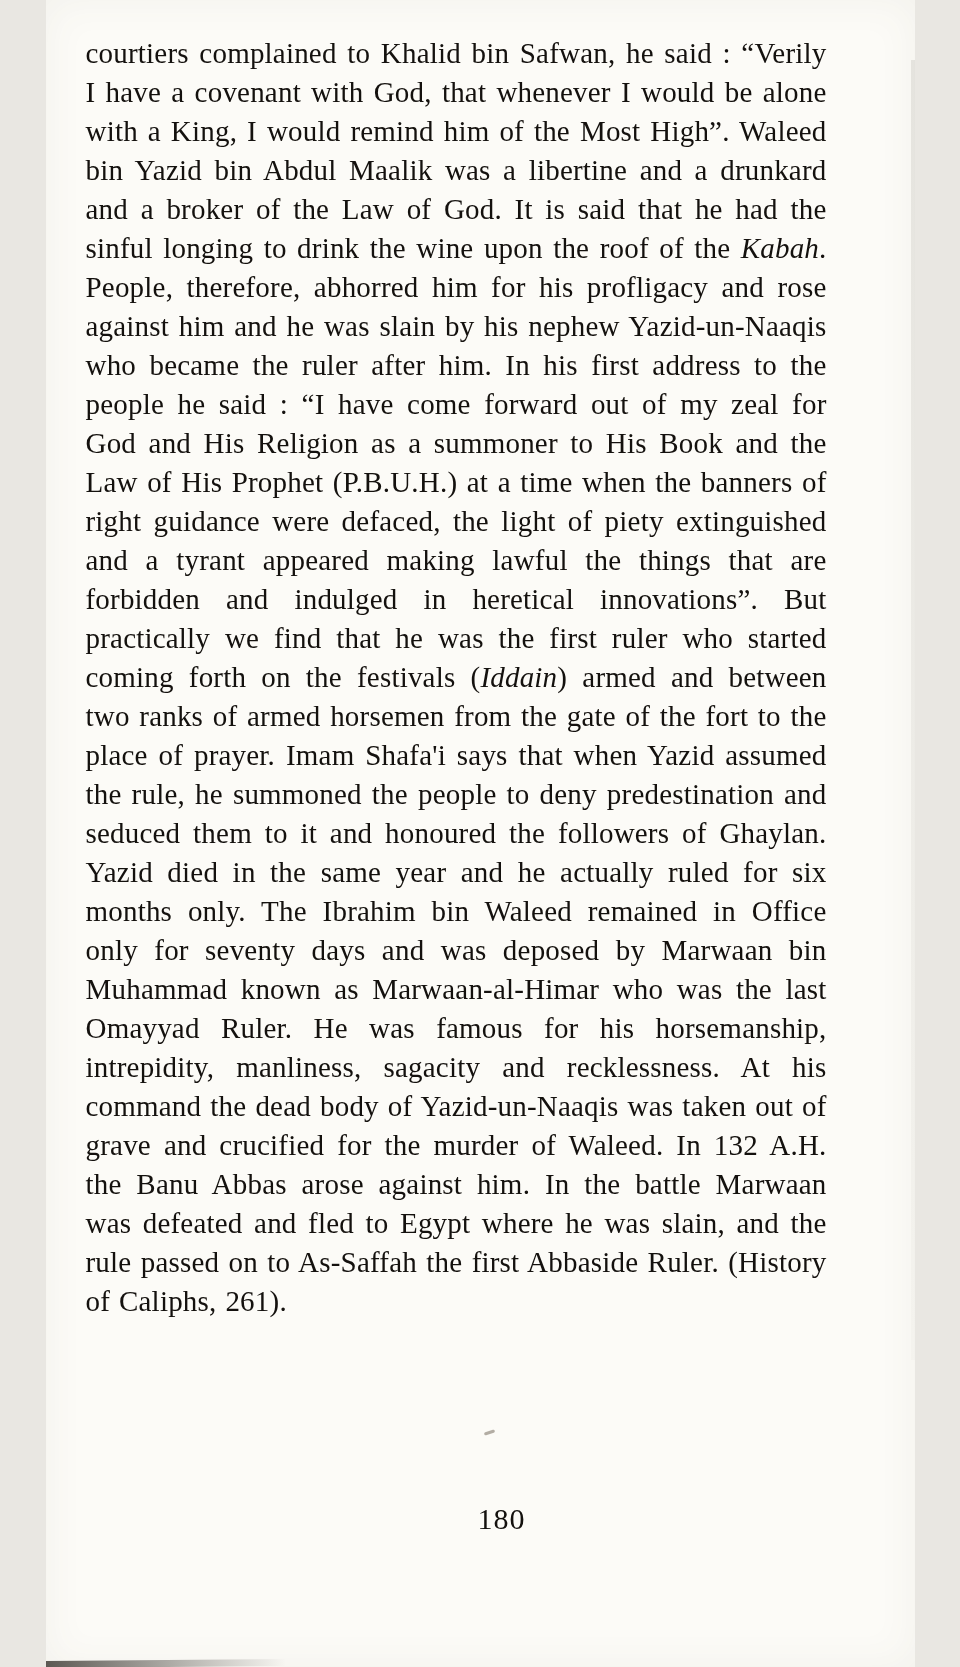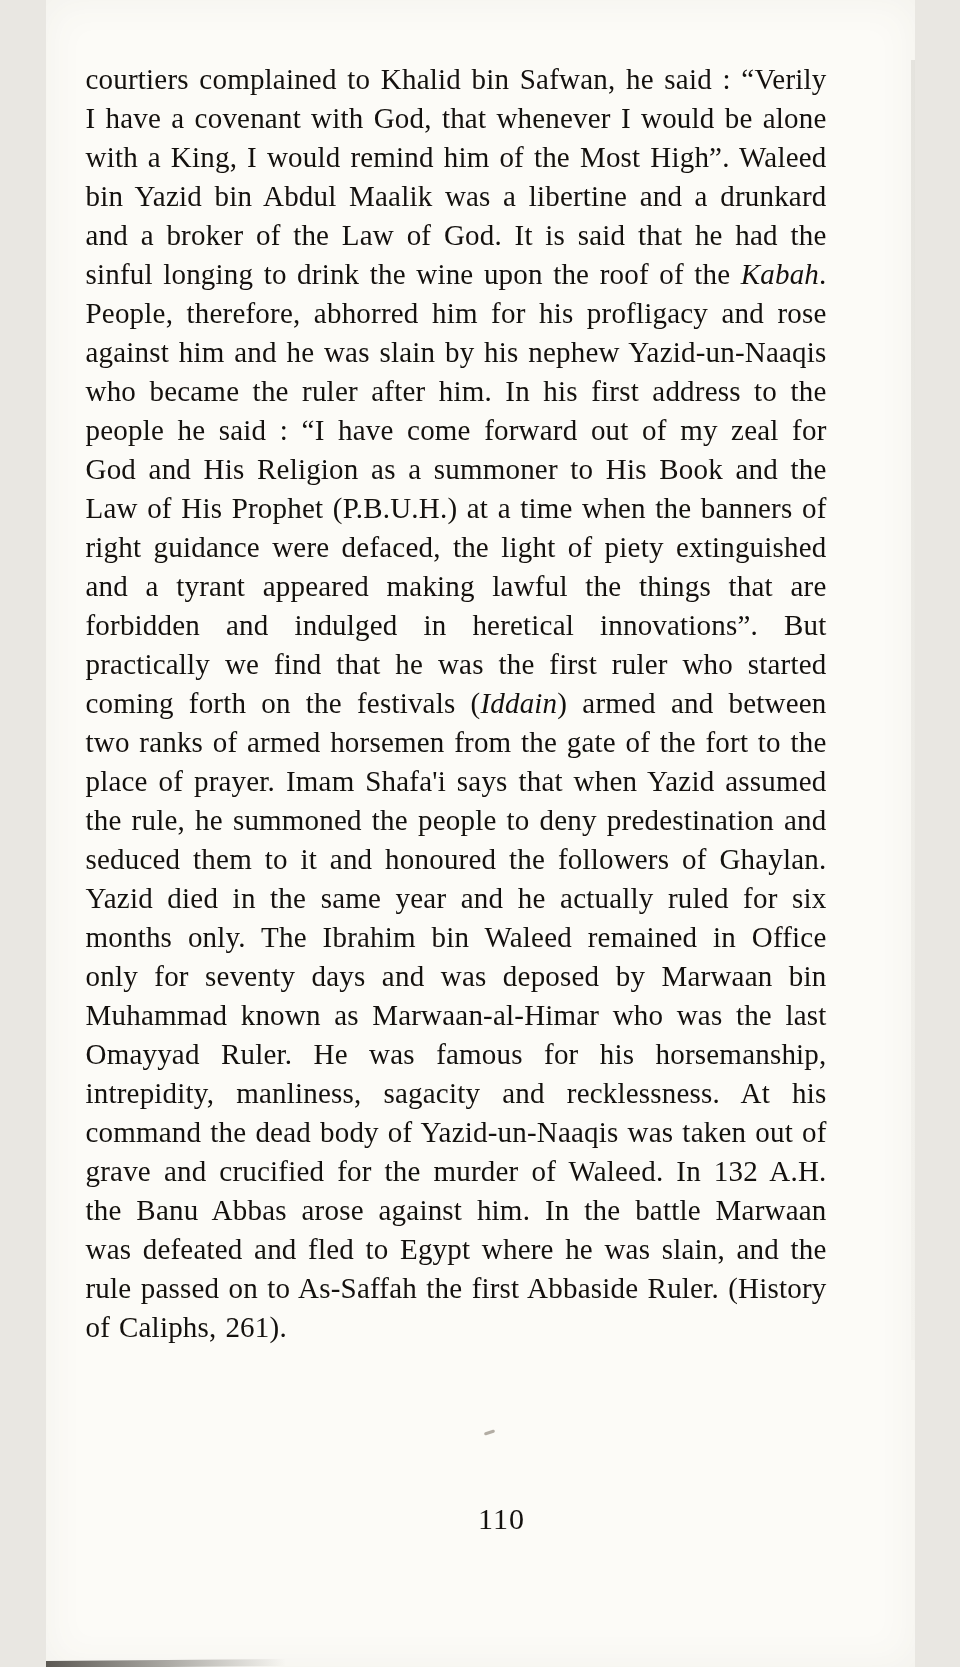--- a/index.html
+++ b/index.html
@@ -7,21 +7,21 @@
     padding: 0;
     background: #e9e7e2;
   }
   .page {
     position: relative;
     width: 869px;
     height: 1667px;
     margin: 0 auto;
     background: #fcfbf7;
     box-sizing: border-box;
-    padding: 60px 88px 0 40px;
+    padding: 34px 88px 0 40px;
     font-family: "Liberation Serif", serif;
     color: #14110e;
     overflow: hidden;
     box-shadow: inset 0 0 40px rgba(90,80,60,0.06);
   }
   .body-text {
     margin: 0;
     font-size: 29px;
     line-height: 39px;
     text-align: justify;
@@ -73,18 +73,18 @@
 </style>
 </head>
 <body>
 
 <div class="page">
 
   <p class="body-text"><span>courtiers complained to Khalid bin Safwan, he said : “Verily I have a covenant with God, that whenever I would be alone with a King, I would remind him of the Most High”. Waleed bin Yazid bin Abdul Maalik was a libertine and a drunkard and a broker of the Law of God. It is said that he had the sinful longing to drink the wine upon the roof of the </span><span class="italic">Kabah</span><span>. People, therefore, abhorred him for his profligacy and rose against him and he was slain by his nephew Yazid-un-Naaqis who became the ruler after him. In his first address to the people he said : “I have come forward out of my zeal for God and His Religion as a summoner to His Book and the Law of His Prophet (P.B.U.H.) at a time when the banners of right guidance were defaced, the light of piety extinguished and a tyrant appeared making lawful the things that are forbidden and indulged in heretical innovations”. But practically we find that he was the first ruler who started coming forth on the festivals (</span><span class="italic">Iddain</span><span>) armed and between two ranks of armed horsemen from the gate of the fort to the place of prayer. Imam Shafa'i says that when Yazid assumed the rule, he summoned the people to deny predestination and seduced them to it and honoured the followers of Ghaylan. Yazid died in the same year and he actually ruled for six months only. The Ibrahim bin Waleed remained in Office only for seventy days and was deposed by Marwaan bin Muhammad known as Marwaan-al-Himar who was the last Omayyad Ruler. He was famous for his horsemanship, intrepidity, manliness, sagacity and recklessness. At his command the dead body of Yazid-un-Naaqis was taken out of grave and crucified for the murder of Waleed. In 132 A.H. the Banu Abbas arose against him. In the battle Marwaan was defeated and fled to Egypt where he was slain, and the rule passed on to As-Saffah the first Abbaside Ruler. (History of Caliphs, 261).</span></p>
 
   <div class="speck-dash"></div>
 
-  <div class="page-number">110</div>
+  <div class="page-number">180</div>
 
   <div class="scan-edge"></div>
   <div class="right-bleed"></div>
 
 </div>
 
 </body></html>

